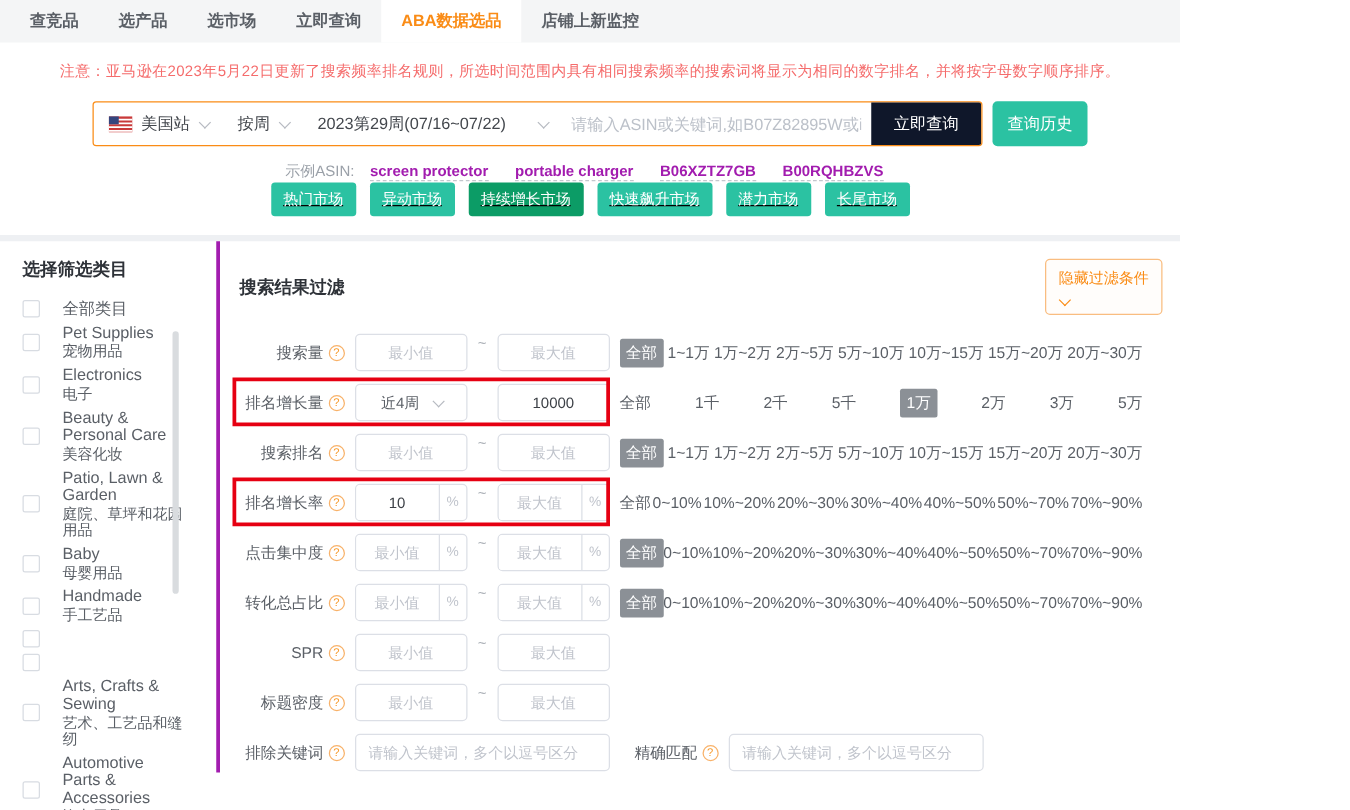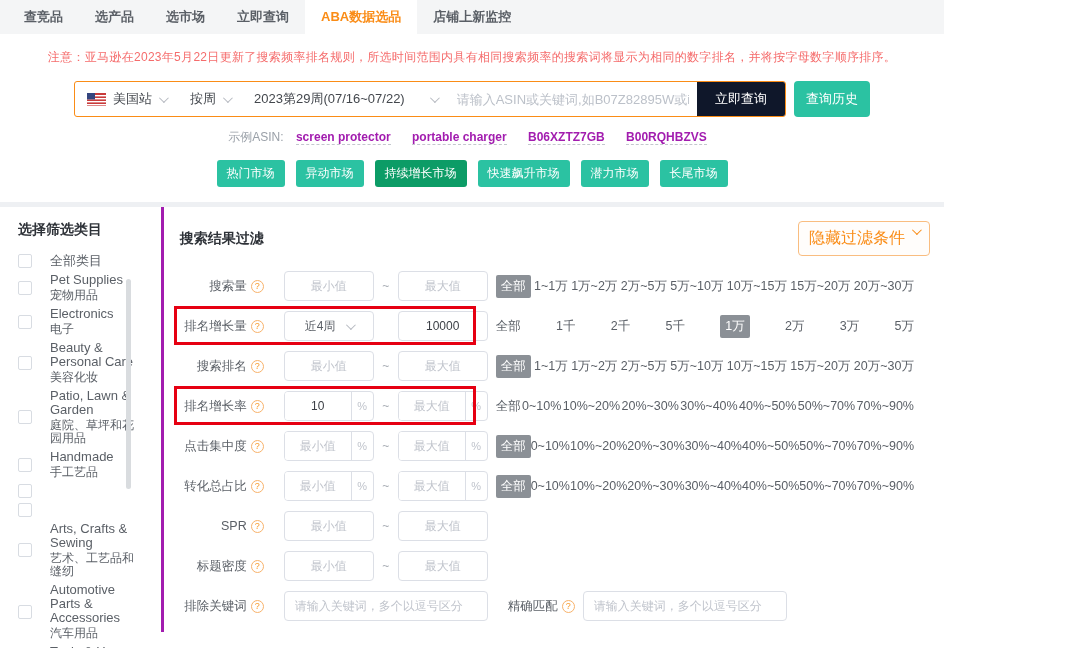--- a/index.html
+++ b/index.html
@@ -23,48 +23,48 @@
   .searchbox input { flex:1; border:none; outline:none; font-size:13px; color:#43474d; padding:0 8px; min-width:0; }
   .searchbox input::placeholder { color:#bcc1c9; }
   .btn-query { height:36px; padding:0 18px; background:#0f172a; color:#fff; font-size:13px; border:none; cursor:pointer; }
   .btn-history { height:36px; padding:0 12px; background:#2bc2a2; color:#fff; font-size:13px; border:none; border-radius:4px; cursor:pointer; }
 
   
   .examples { margin-top:12px; text-align:center; font-size:12px; color:#9aa0a8; }
   .examples a { color:#a21caf; text-decoration:none; border-bottom:1px dashed #c3c7cd; margin:0 9px; cursor:pointer;font-weight:bold; }
 
   
-  .tags { margin-top:14px; display:flex; justify-content:center; gap:11px; }
+  .tags { display:flex; justify-content:center; gap:11px;text-decoration:underline; }
   .mtag { background:#2bc2a2; color:#fff; font-size:12px; padding:5px 10px; border-radius:3px; cursor:pointer; }
   .mtag.selected { background:#0c9c66; }
 
   
   .hdivider { margin-top:15px; height:5px; background:#eef0f3; }
 
   
   .bottom { display:flex; height:425px; }
   .sidebar { position:relative; width:250px; border-right:3px solid #a21caf; padding:14px 26px 0 18px; }
   .sb-title { font-size:14px; font-weight:bold; color:#2e3238; margin-bottom:15px; }
   .sb-item { display:flex; align-items:center; gap:18px; margin-bottom:5px; cursor:pointer; }
   .cbx { width:14px; height:14px; border:1px solid #d8dce2; border-radius:2px; background:#fff; flex:0 0 auto; }
   .sb-name { font-size:13px; color:#5a5f66; line-height:14px; }
   .sb-sub { font-size:12px; color:#5a5f66; line-height:13px; margin-top:2px; }
   .sb-scroll { position:absolute; right:30px; top:72px; width:5px; height:210px; border-radius:3px; background:#d9dcdf; }
 
   .main { flex:1; padding:14px 14px 0 8px; }
   .main-head { display:flex; justify-content:space-between; align-items:center; margin-bottom:10px; }
   .main-title { font-size:14px; font-weight:bold; color:#2e3238; padding-left:8px; }
-  .btn-hide { display:flex; gap:7px; border:1px solid #f9bd80; color:#fa8c16; background:#fffdfb; font-size:16px; padding:6px 10px; border-radius:4px; cursor:pointer; }
+  .btn-hide { display:flex; gap:7px; border:1px solid #f9bd80; color:#fa8c16; background:#fffdfb; font-size:12px; padding:6px 10px; border-radius:4px; cursor:pointer;flex-direction:column; }
   .btn-hide .chev { border-color:#fa8c16; }
 
   
   .frow { position:relative; display:flex; align-items:center; height:40px; padding-left:8px; }
   .flabel { width:84px; display:flex; justify-content:flex-end; align-items:center; gap:4px; font-size:12.5px; color:#5a5f66; flex:0 0 auto; }
   .qicon { width:13px; height:13px; border:1px solid #f8b26a; border-radius:50%; color:#f89a2b; font-size:9px; display:inline-flex; align-items:center; justify-content:center; cursor:pointer; flex:0 0 auto; }
-  .fctrl { display:flex; align-items:center; margin-left:20px; flex:0 0 auto; }
+  .fctrl { display:flex; margin-left:8px; flex:0 0 auto; }
   .tilde { width:24px; text-align:center; color:#a9aeb5; font-size:12px; }
   .tilde.hiddenish { visibility:hidden; }
   .sin { width:90px; height:30px; border:1px solid #dcdfe6; border-radius:4px; text-align:center; font-size:12px; color:#3c4046; outline:none; background:#fff; }
   .sin::placeholder { color:#c0c4cc; }
   .pin { display:flex; width:90px; height:30px; border:1px solid #dcdfe6; border-radius:4px; overflow:hidden; background:#fff; }
   .pin input { flex:1; min-width:0; border:none; outline:none; text-align:center; font-size:12px; color:#3c4046; }
   .pin input::placeholder { color:#c0c4cc; }
   .psfx { width:22px; border-left:1px solid #dcdfe6; display:flex; align-items:center; justify-content:center; font-size:11px; color:#c0c4cc; }
   .ddl { display:flex; align-items:center; justify-content:center; gap:10px; width:90px; height:30px; border:1px solid #dcdfe6; border-radius:4px; font-size:12px; color:#5a5f66; cursor:pointer; background:#fff; }
   .fopts { flex:1; display:flex; justify-content:space-between; align-items:center; padding:0 16px 0 8px; }
@@ -175,20 +175,27 @@
       <div class="sb-item">
         <span class="cbx"></span>
         <div>
             <div class="sb-name">Patio, Lawn &amp; Garden</div>
              <div class="sb-sub">庭院、草坪和花园用品</div>
           </div>
       </div>
       <div class="sb-item">
         <span class="cbx"></span>
         <div>
+            <div class="sb-name">Baby</div>
+             <div class="sb-sub">母婴用品</div>
+          </div>
+      </div>
+      <div class="sb-item">
+        <span class="cbx"></span>
+        <div>
             <div class="sb-name">Handmade</div>
              <div class="sb-sub">手工艺品</div>
           </div>
       </div>
       <div class="sb-item">
         <span class="cbx"></span>
       </div>
       <div class="sb-item">
         <span class="cbx"></span>
       </div>

